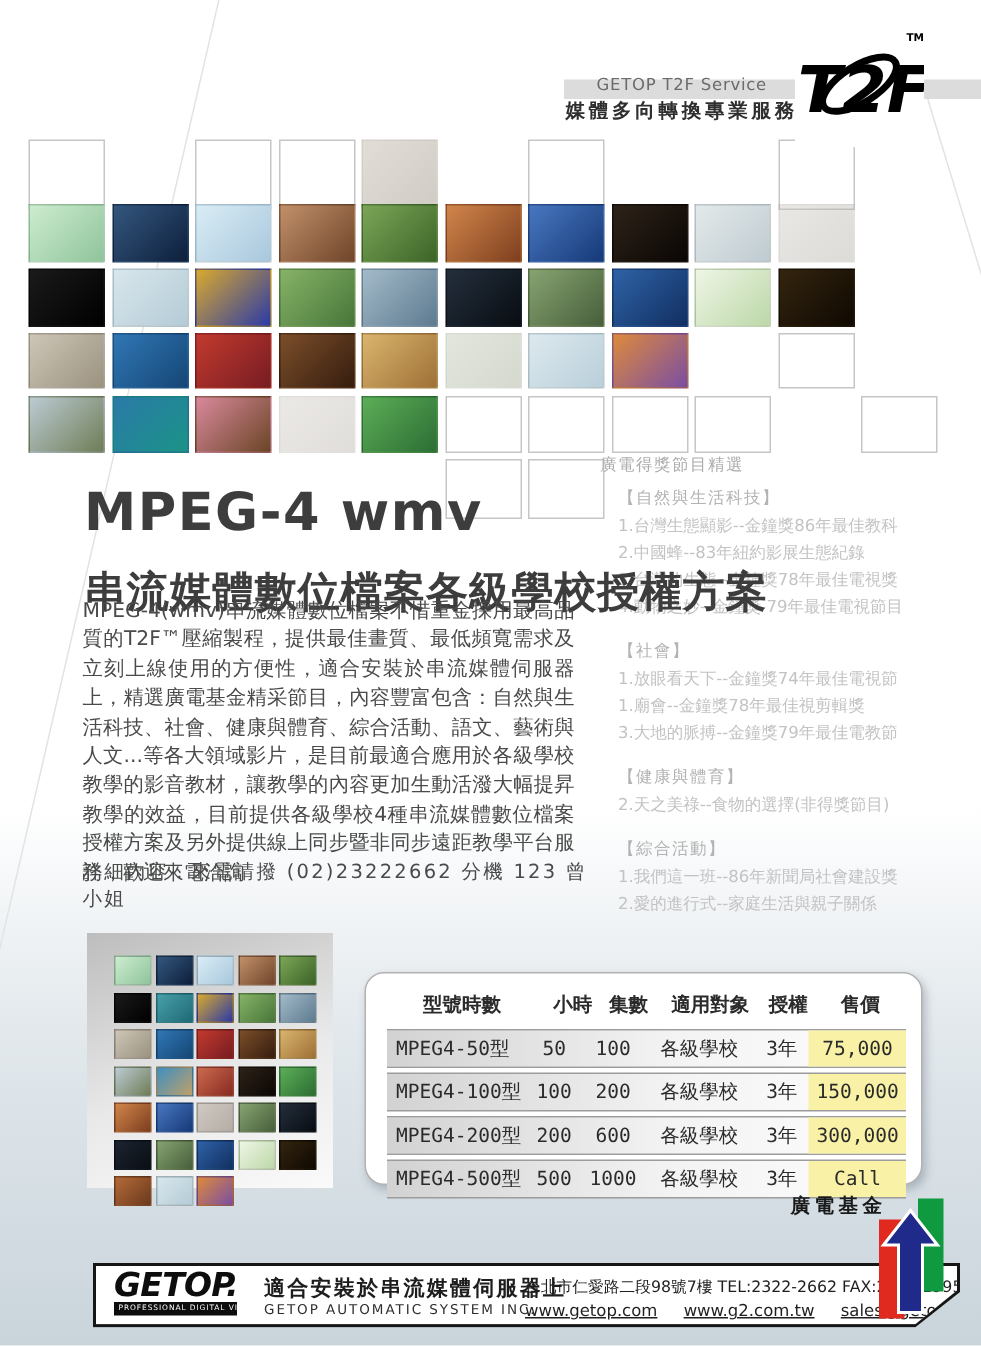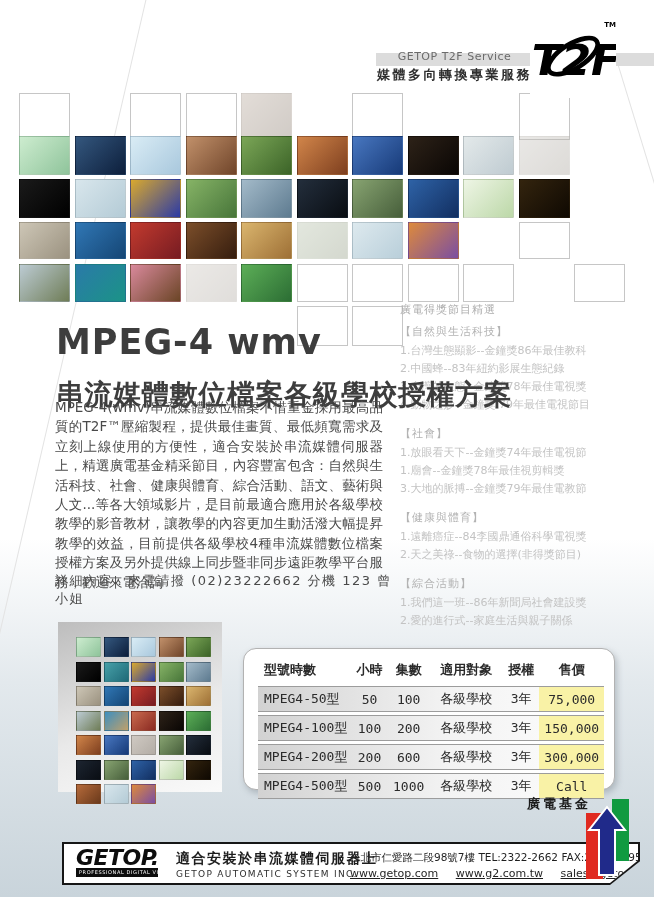--- a/index.html
+++ b/index.html
@@ -28,33 +28,33 @@
   .title2{position:absolute;left:56px;top:376px;font-size:28px;font-weight:bold;color:#3d3d3d;z-index:3;letter-spacing:.5px;}
   .intro{position:absolute;left:55px;top:398px;width:328px;font-size:13.5px;line-height:19.4px;
          color:#4a4a4a;text-align:justify;z-index:3;}
   .contact{position:absolute;left:55px;top:572px;width:340px;font-size:13px;color:#4a4a4a;
            letter-spacing:1.5px;z-index:3;}
   
   .awards{position:absolute;left:400px;top:302px;width:250px;font-size:11px;color:#b9b9b9;z-index:1;}
   .awards .aw-title{color:#adadad;margin-bottom:7px;letter-spacing:1px;}
   .awards .aw-head{color:#b3b3b3;margin:0 0 3px 0;letter-spacing:1px;}
   .awards .aw-item{color:#c3c3c3;line-height:18px;white-space:nowrap;overflow:hidden;}
-  .awards .aw-sec{margin-bottom:12px;}
+  .awards .aw-sec{margin-bottom:12px;margin-left:12px;}
   
   .mini-plate{position:absolute;left:58px;top:622px;width:164px;height:170px;
               background:linear-gradient(160deg,#bdbdbd 0%,#e9e9e9 55%,#fafafa 100%);z-index:1;}
   .mini-thumb{position:absolute;border:1px solid rgba(0,0,0,.18);box-sizing:border-box;z-index:2;}
   
   .card{position:absolute;left:243px;top:648px;width:372px;height:142px;background:#fff;
         border:1px solid #b2b2b2;border-radius:13px;box-shadow:2px 3px 6px rgba(110,120,130,.4);
         z-index:3;box-sizing:border-box;padding:8px 10px 8px 14px;}
   .prow{display:flex;align-items:center;height:24px;margin:3px 0;position:relative;}
   .prow.data{background:linear-gradient(90deg,#d2d2d2 0%,#f3f3f3 55%,#fdfdfd 100%);
              border-top:1px solid #9c9c9c;border-bottom:1px solid #9c9c9c;}
-  .prow.head{height:22px;margin:2px 0 5px 0;font-weight:bold;color:#2e2e2e;}
+  .prow.head{height:22px;margin:2px 0 5px 18px;font-weight:bold;color:#2e2e2e;}
   .pc{font-size:13px;color:#2b2b2b;font-family:"DejaVu Sans Mono","DejaVu Sans",sans-serif;}
   .prow.head .pc{font-family:"DejaVu Sans",sans-serif;font-size:13px;}
   .c-model{width:100px;padding-left:6px;}
   .c-hours{width:42px;text-align:center;}
   .c-eps{width:48px;text-align:center;}
   .c-target{width:84px;text-align:center;}
   .c-lic{width:42px;text-align:center;}
   .c-price{width:74px;text-align:center;}
   .prow.data .c-price{background:#f9f2a6;align-self:stretch;display:flex;align-items:center;justify-content:center;}
   
@@ -162,21 +162,20 @@
       <div class="aw-item">4.動物之妙--金鐘獎 79年最佳電視節目</div>
     </div>
     <div class="aw-sec">
       <div class="aw-head">【社會】</div>
       <div class="aw-item">1.放眼看天下--金鐘獎74年最佳電視節</div>
       <div class="aw-item">1.廟會--金鐘獎78年最佳視剪輯獎</div>
       <div class="aw-item">3.大地的脈搏--金鐘獎79年最佳電教節</div>
     </div>
     <div class="aw-sec">
       <div class="aw-head">【健康與體育】</div>
-      <div class="aw-item">1.遠離癌症--84李國鼎通俗科學電視獎</div>
       <div class="aw-item">2.天之美祿--食物的選擇(非得獎節目)</div>
     </div>
     <div class="aw-sec">
       <div class="aw-head">【綜合活動】</div>
       <div class="aw-item">1.我們這一班--86年新聞局社會建設獎</div>
       <div class="aw-item">2.愛的進行式--家庭生活與親子關係</div>
     </div>
   </div>
 
   <div class="mini-plate"></div>

